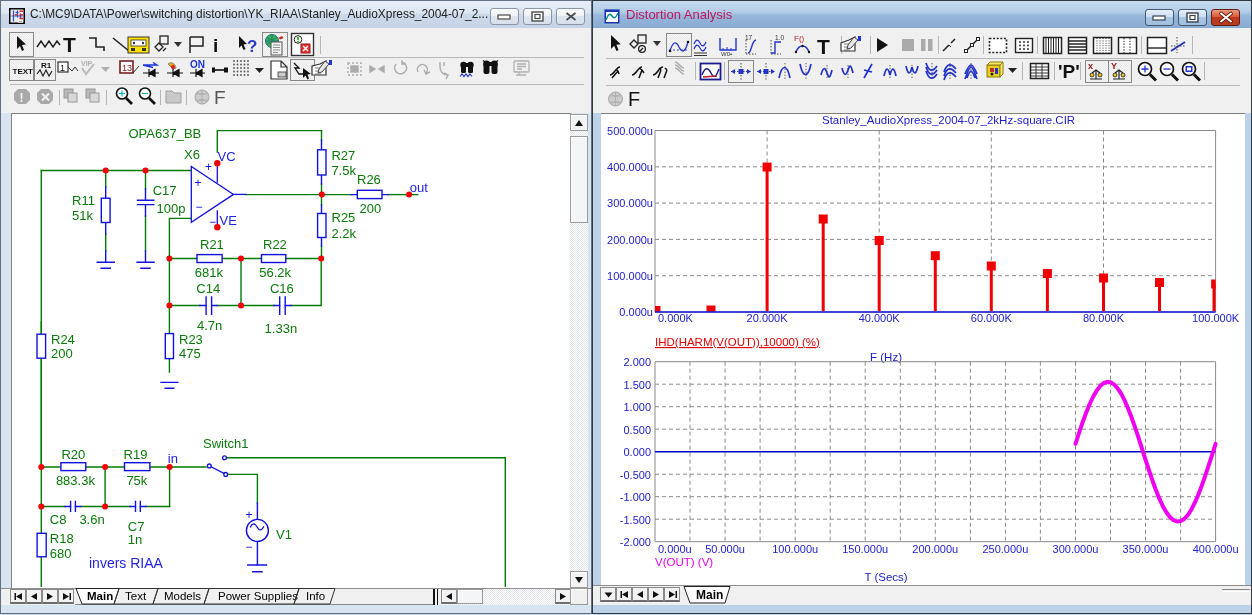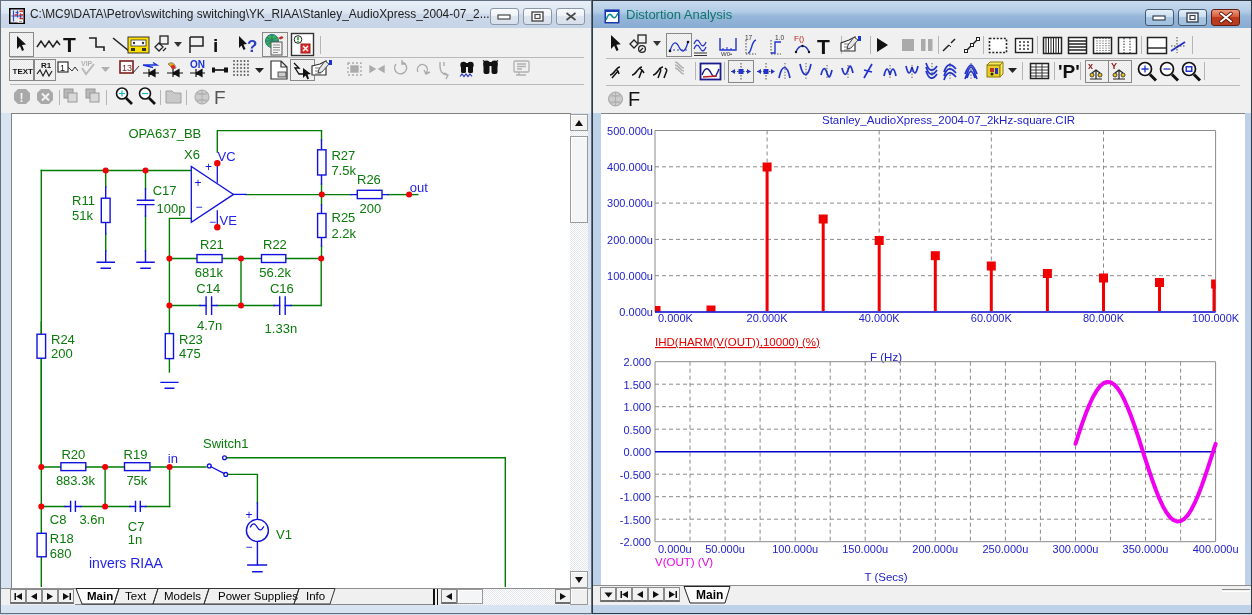--- a/index.html
+++ b/index.html
@@ -16,22 +16,22 @@
 svg text{font-family:"Liberation Sans",sans-serif}
 .icon{position:absolute}
 </style></head>
 <body>
 
 <div class="abs" style="left:0;top:0;width:592px;height:614px;background:#d9e4f2;border:1px solid #62707f"></div>
 <div class="abs" style="left:592px;top:0;width:660px;height:614px;background:#bdd2e8;border:1px solid #2f3a45"></div>
 
 <div class="abs" style="left:1px;top:1px;width:590px;height:27px;background:linear-gradient(#e9eff8 0%,#dbe5f1 45%,#cdd9ea 50%,#c6d4e7 100%)"></div>
 <div class="abs" style="left:593px;top:1px;width:658px;height:27px;background:linear-gradient(#c8dbee 0%,#b2cce7 40%,#97b7da 55%,#88abd2 100%)"></div>
-<div class="abs ttext" style="left:30px;color:#222;width:459px;overflow:hidden;font-size:11.9px">C:\MC9\DATA\Petrov\switching switching\YK_RIAA\Stanley_AudioXpress_2004-07_2...</div>
-<div class="abs ttext" style="left:626px;color:#0f766e">Distortion Analysis</div>
+<div class="abs ttext" style="left:30px;color:#222;width:459px;overflow:hidden;font-size:11.9px">C:\MC9\DATA\Power\switching distortion\YK_RIAA\Stanley_AudioXpress_2004-07_2...</div>
+<div class="abs ttext" style="left:626px;color:#be185d">Distortion Analysis</div>
 
 <svg class="icon" style="left:9px;top:8px" width="16" height="16" viewBox="0 0 16 16">
  <rect x="0" y="0" width="16" height="16" fill="#000"></rect>
     <rect x="1.5" y="1.5" width="13" height="13" fill="#ececec"></rect>
  <path d="M2.5 8 h11 M4.5 2.5 v11 M8.5 2.5 v7 M11.5 5.5 v5" stroke="#2a52c8" stroke-width="1.2" fill="none"></path>
  <path d="M6.5 4.5 h3" stroke="#2a52c8" stroke-width="1.2"></path>
  <rect x="10.5" y="2.5" width="3.5" height="1.4" fill="#e02020"></rect>
     <rect x="10.5" y="6.2" width="3.5" height="1.4" fill="#e02020"></rect>
     <rect x="5.8" y="6.2" width="2.8" height="1.4" fill="#e02020"></rect>
     <rect x="10.5" y="9.8" width="3.5" height="1.4" fill="#e02020"></rect>

